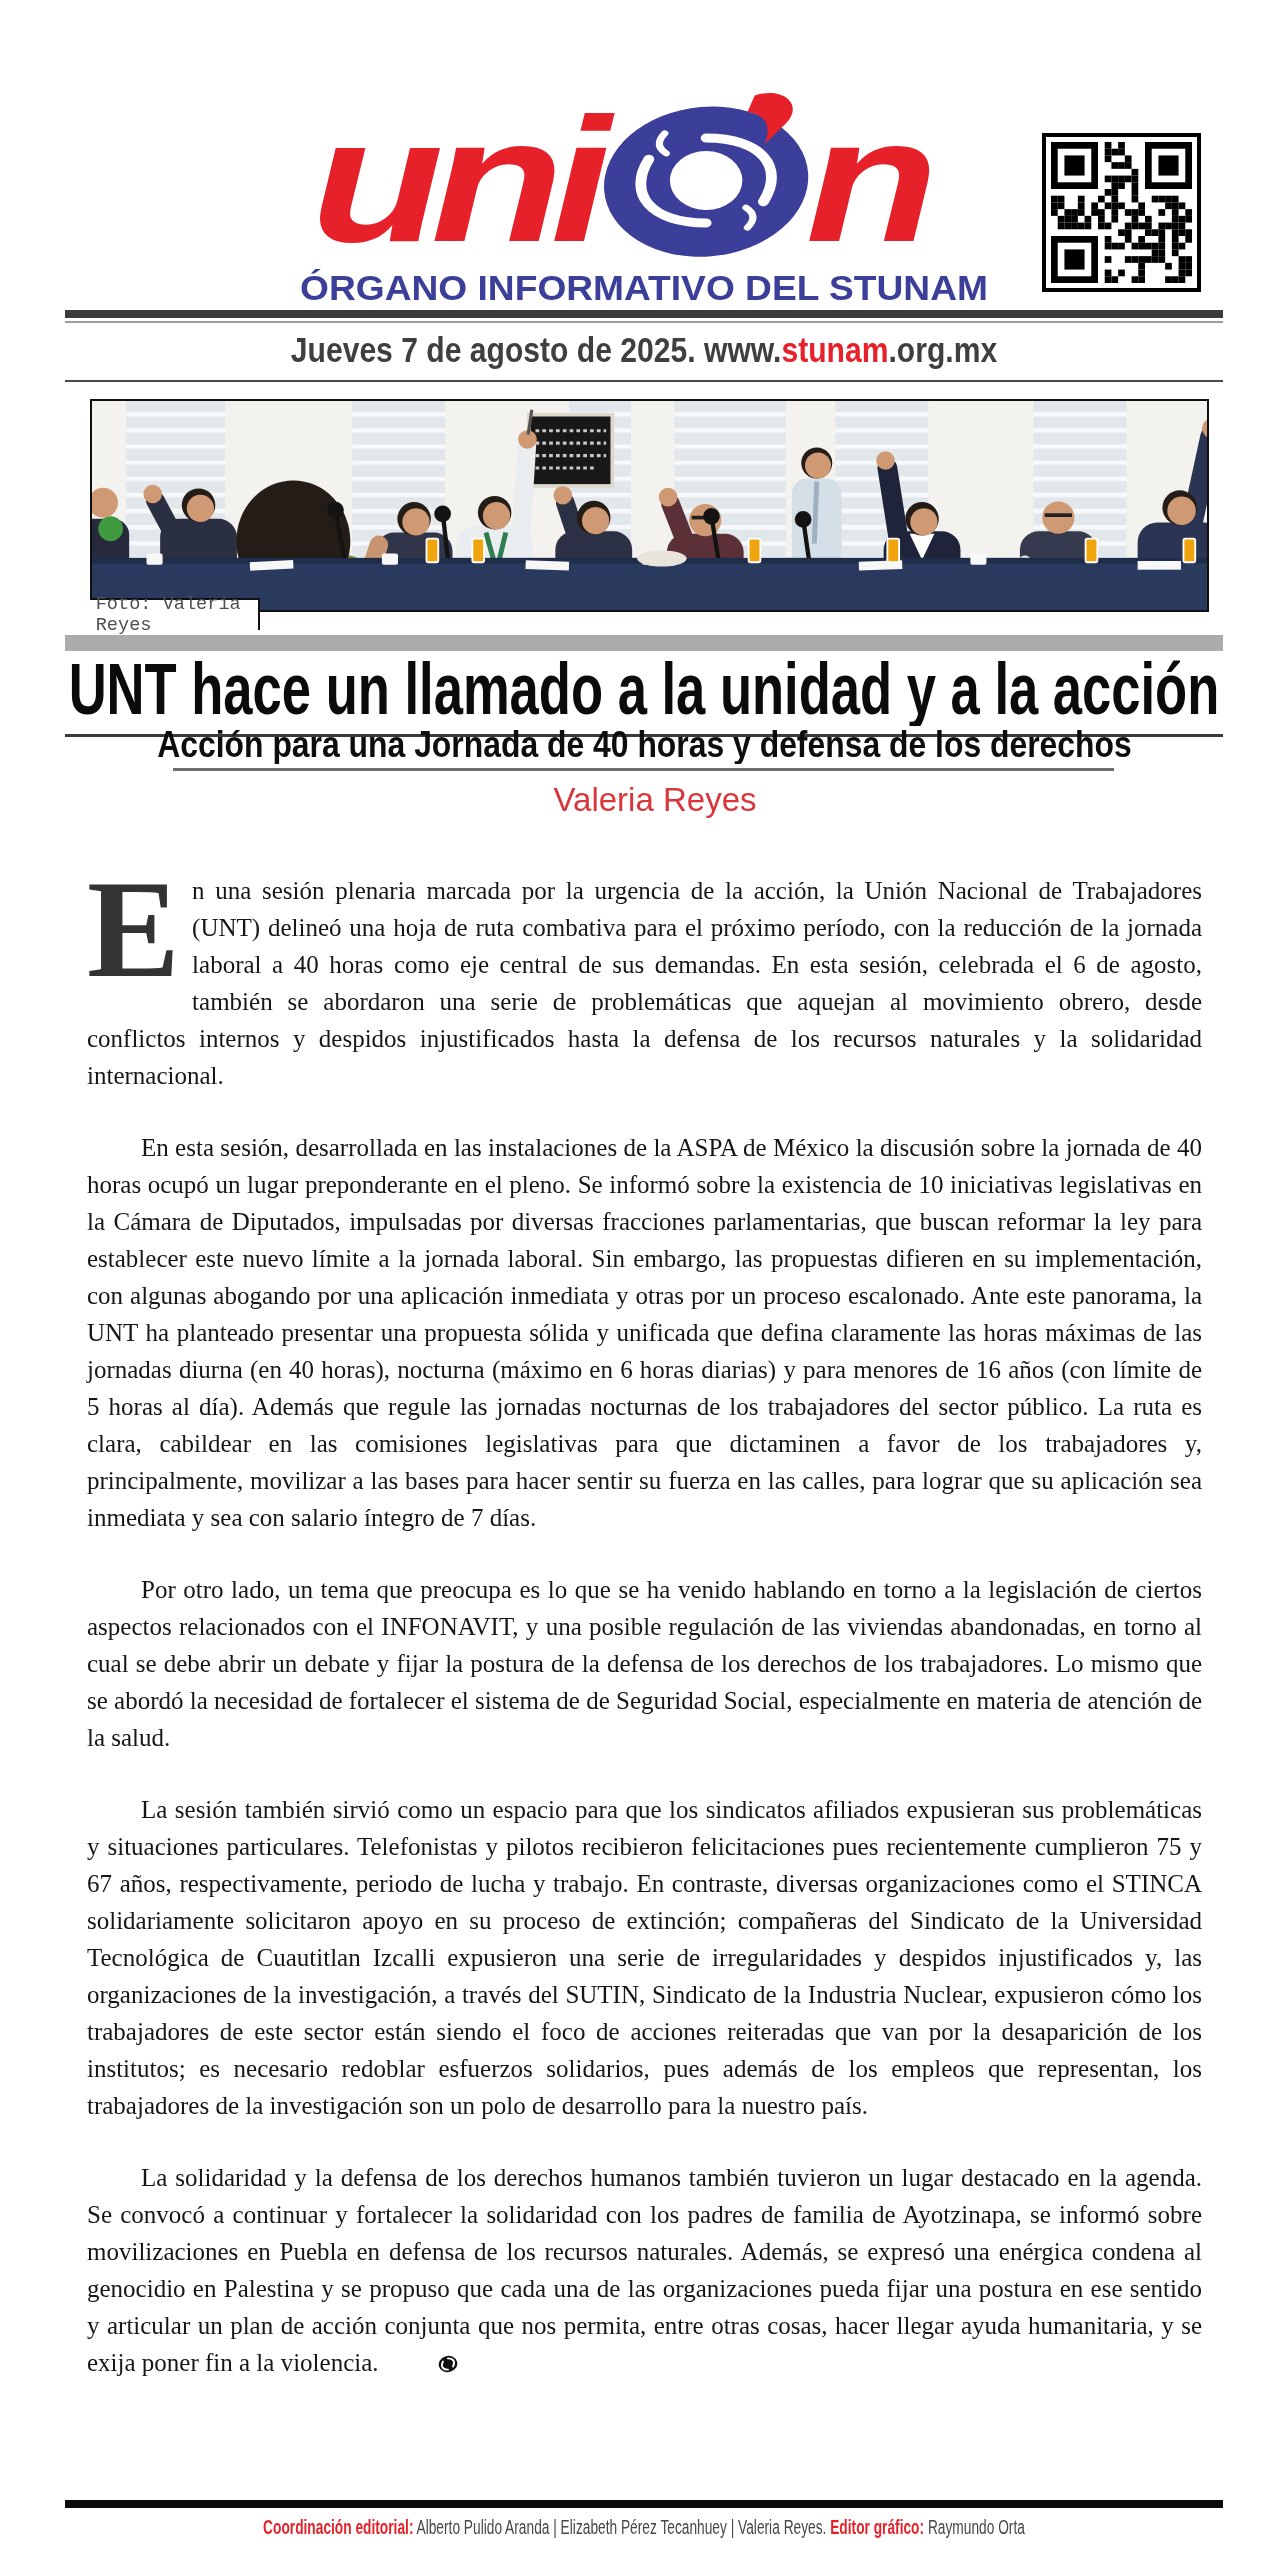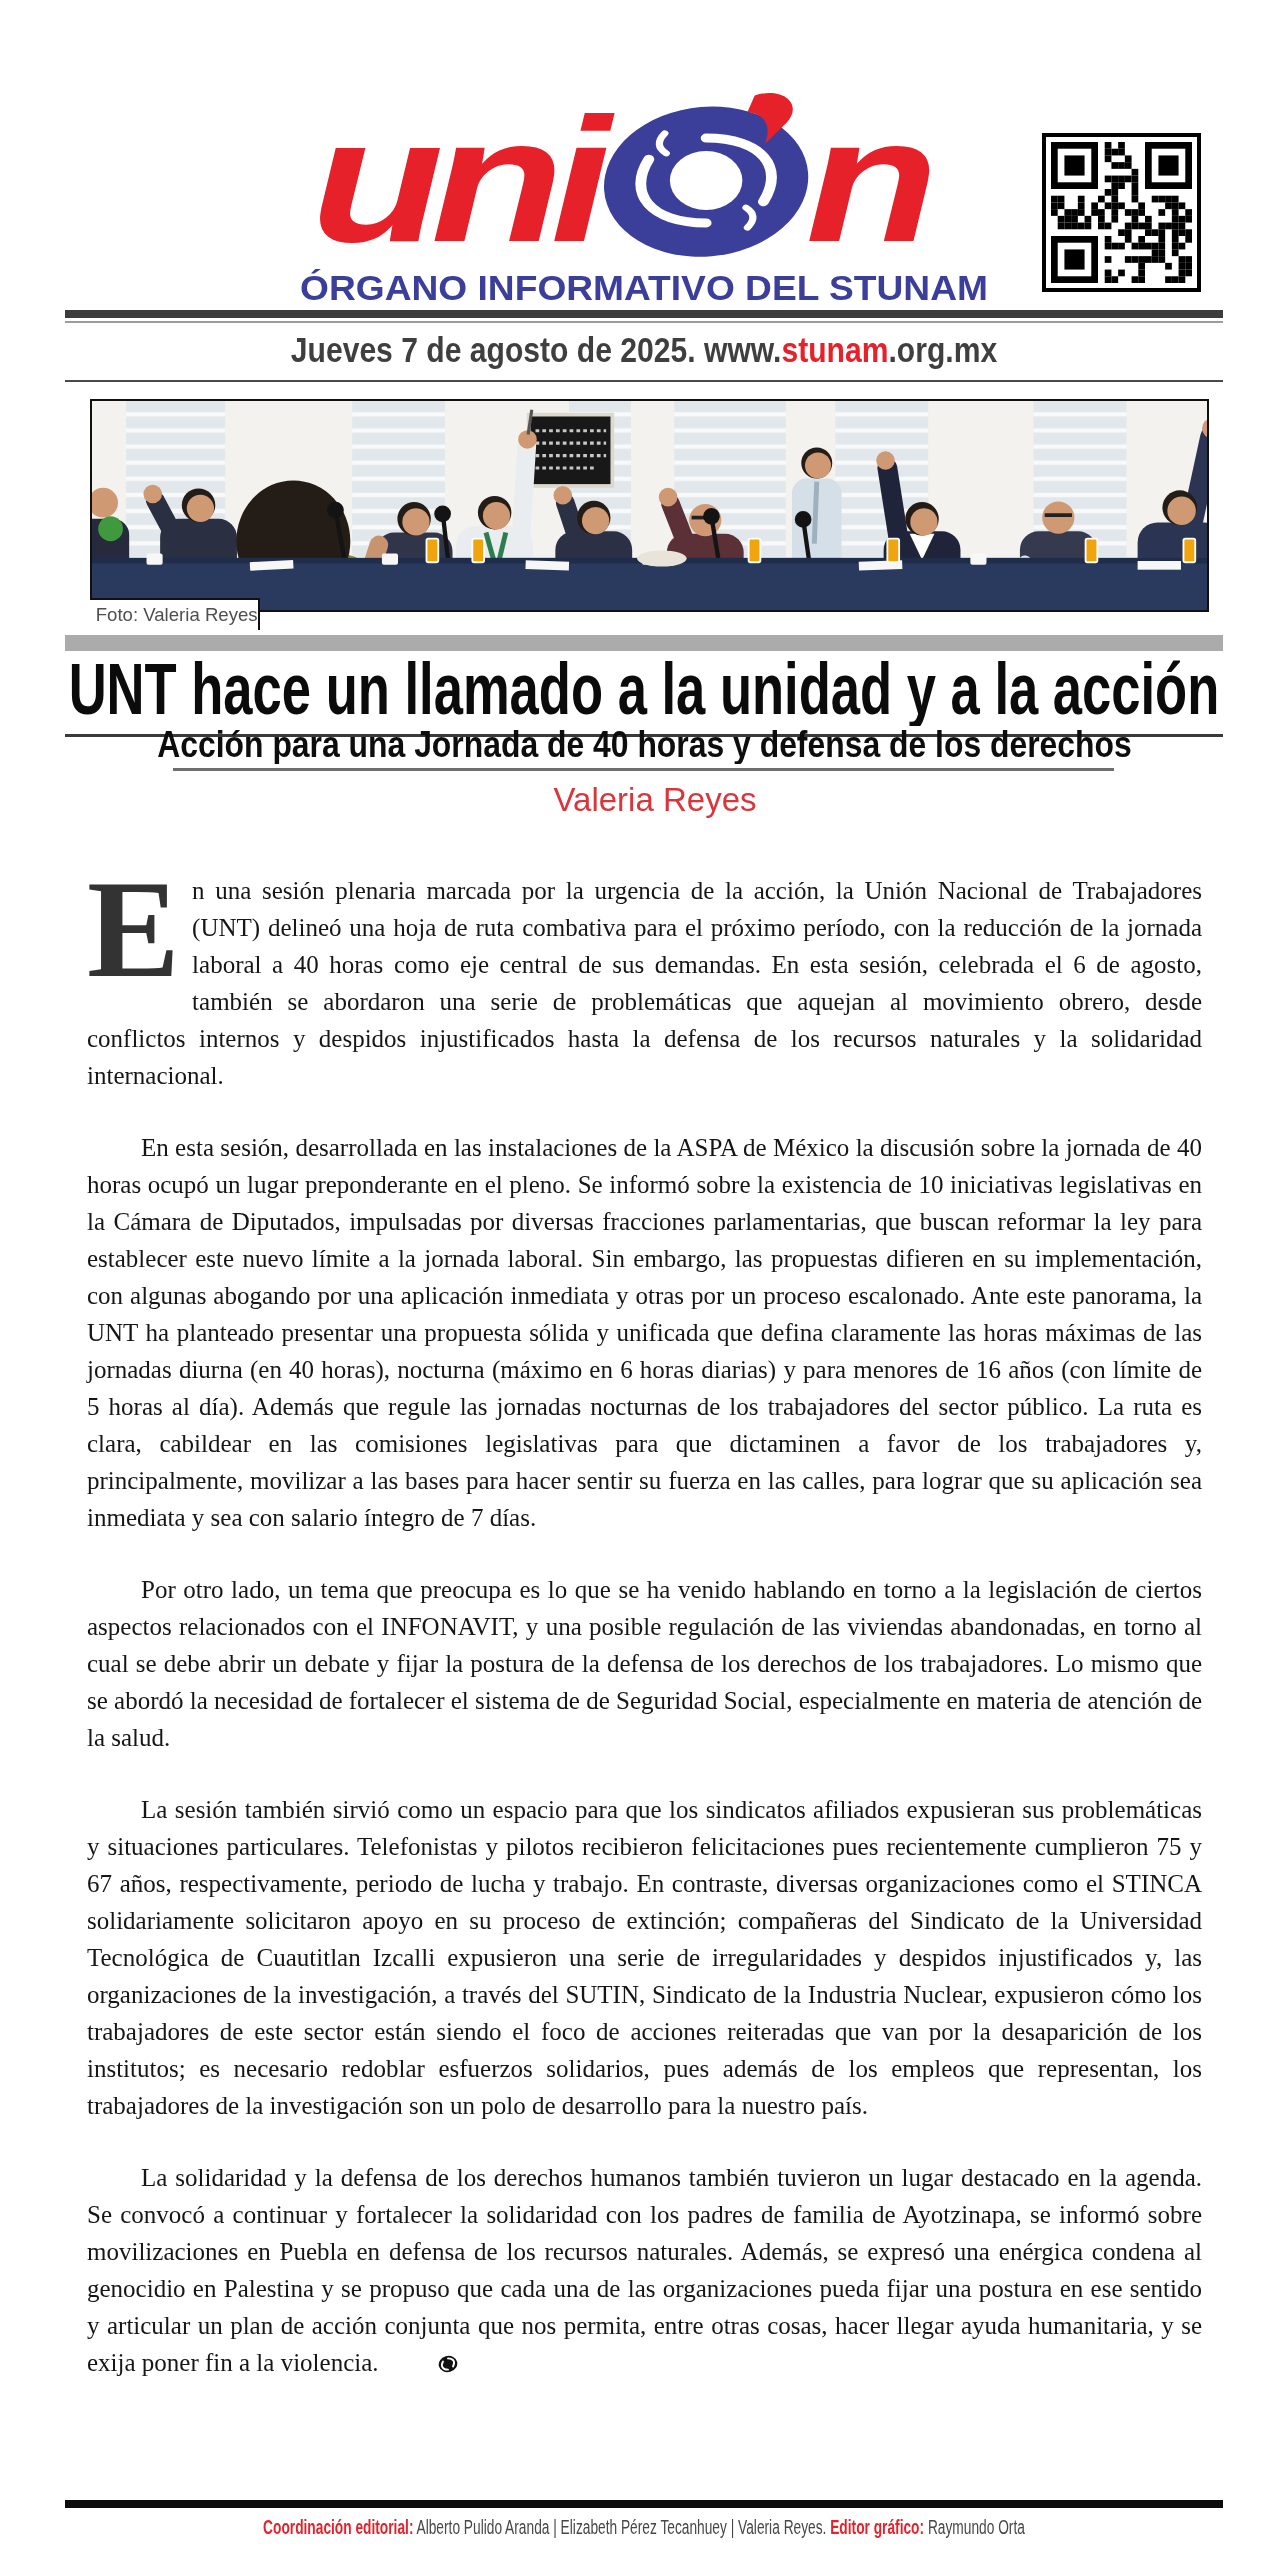--- a/index.html
+++ b/index.html
@@ -28,21 +28,21 @@
   .byline{position:absolute;left:11px;top:781px;width:1288px;text-align:center;
           font-family:"Liberation Sans", sans-serif;font-size:33px;font-weight:400;
           color:#d9363c;letter-spacing:0px;}
 
   
   .figure{position:absolute;left:90px;top:399px;width:1115px;height:209px;border:2.5px solid #101010;background:#f3f2ee;}
   .figure svg{display:block;width:1115px;height:209px;}
   .caption{position:absolute;left:-2.5px;top:197px;width:162px;height:30px;background:#fff;
            border-top:2.5px solid #101010;border-right:2.5px solid #101010;
            display:flex;align-items:center;padding-left:6.2px;
-           font-family:Liberation Sans, sans-serif;font-size:18.6px;color:#4f4f4f;}
+           font-family:Liberation Mono, monospace;font-size:18.6px;color:#4f4f4f;}
 
   
   .article{position:absolute;left:87px;top:872px;width:1115px;
            font-size:25px;line-height:37px;text-align:justify;color:#161616;}
   .article p{margin:0 0 35px 0;text-indent:54px;}
   .article p.first{text-indent:0;}
   .dropcap{float:left;font-family:"Liberation Serif", serif;font-weight:bold;color:#333;
            font-size:139px;line-height:109px;height:109px;margin:2.5px 12.4px 0 0;}
   .endmark{display:inline-block;width:20px;height:20px;margin-left:5px;vertical-align:-2.5px;}
 

